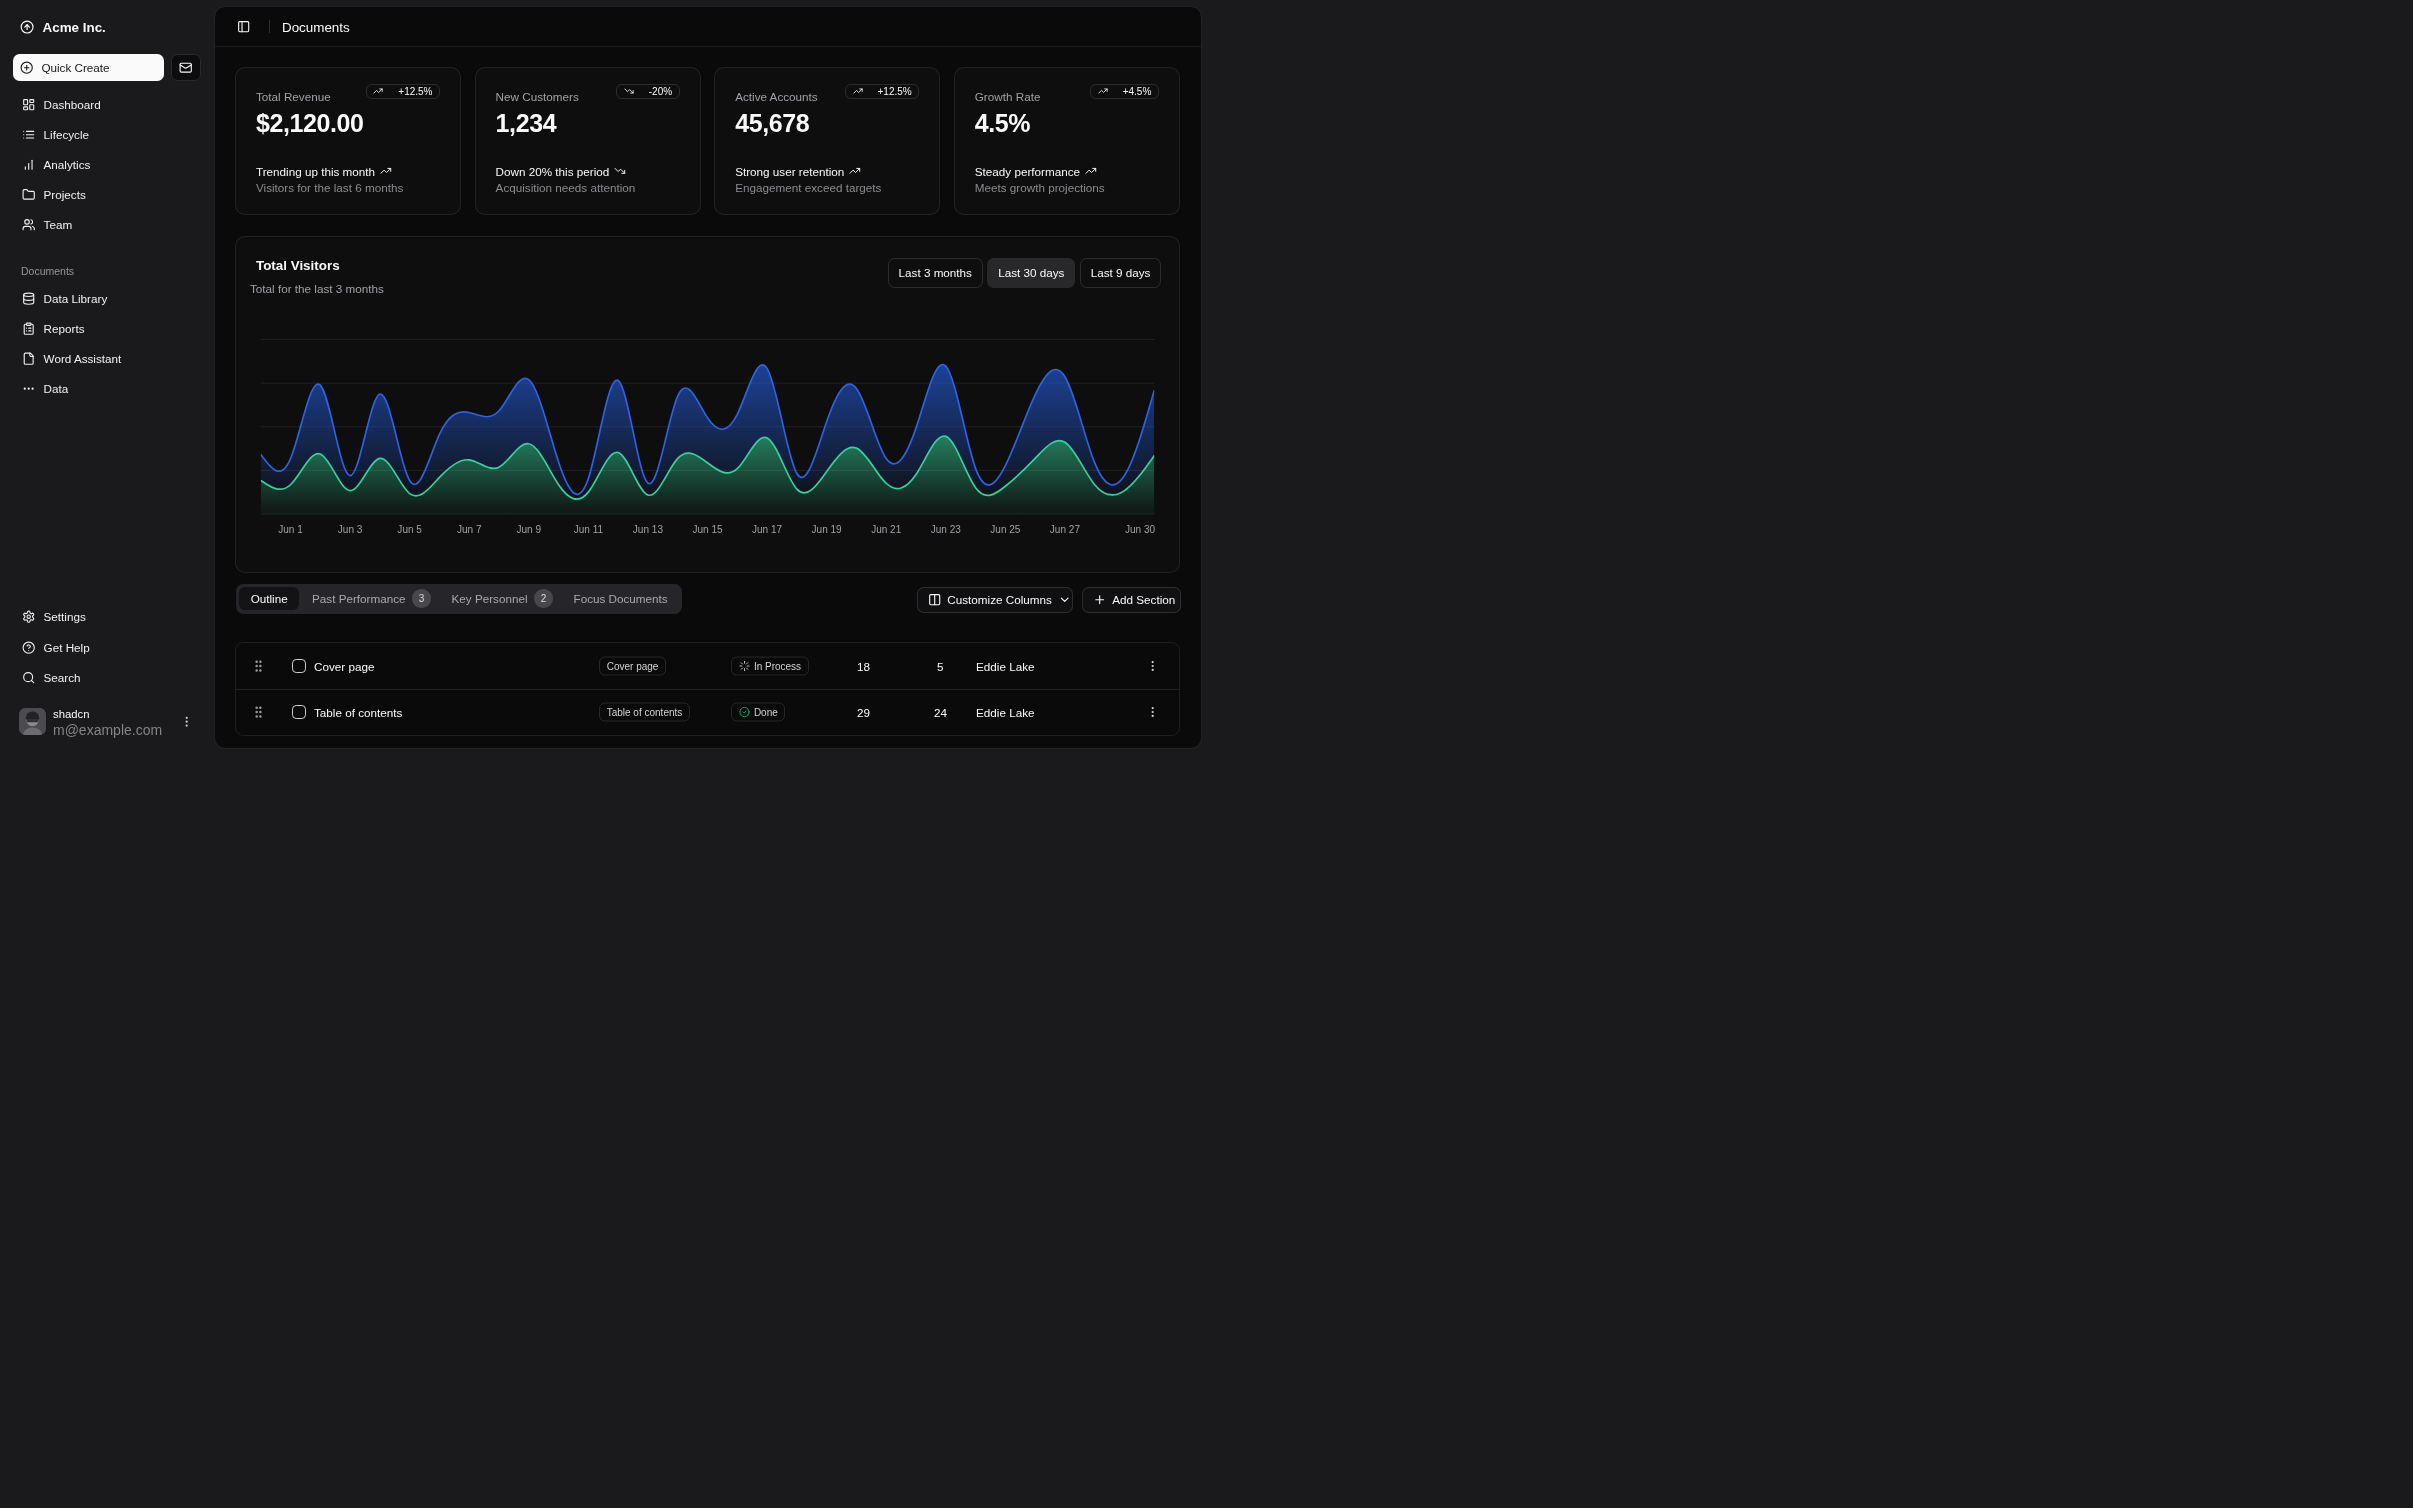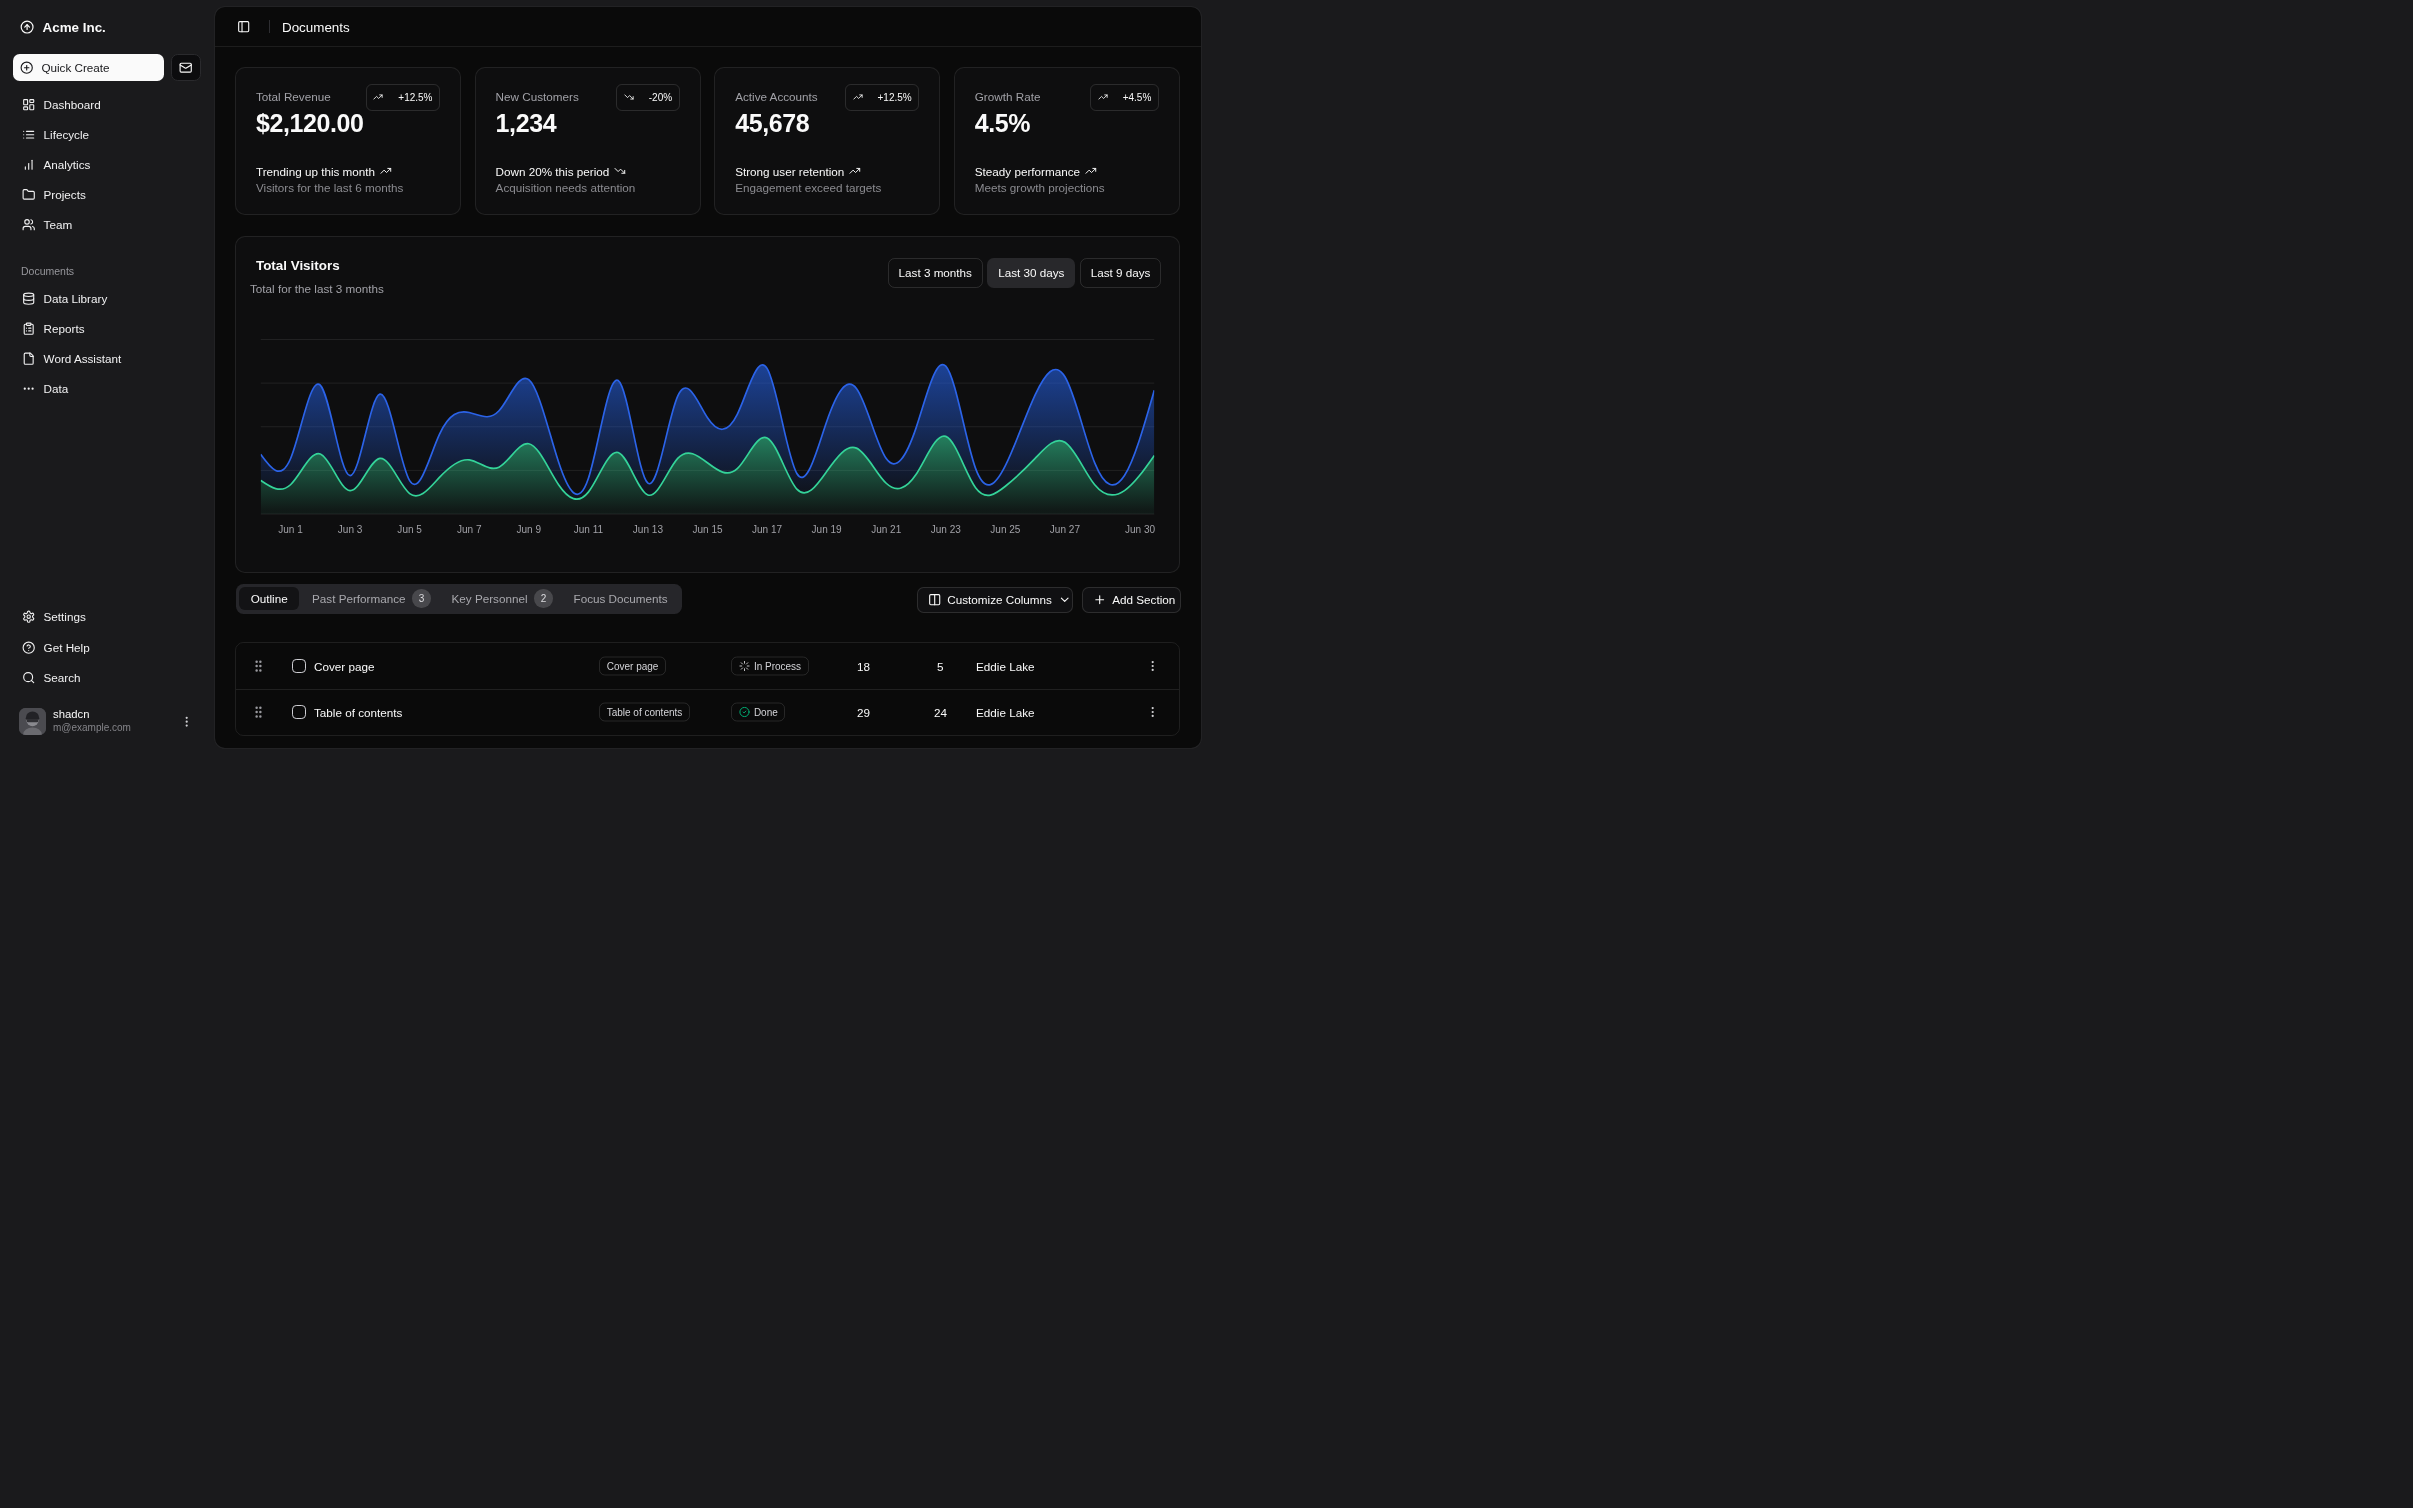--- a/index.html
+++ b/index.html
@@ -7,34 +7,34 @@
 .sidebar { position:absolute; left:0; top:0; width:215px; height:754px; color:#fafafa; }
 .logo { position:absolute; left:20px; top:20px; display:flex; align-items:center; gap:8.4px; font-size:13.4px; font-weight:700; color:#fafafa; }
 .qc { position:absolute; left:13.4px; top:54px; width:151px; height:27px; background:#fafafa; color:#18181b; border-radius:6.7px; display:flex; align-items:center; gap:7.5px; padding:0 7.1px; font-size:11.7px; font-weight:500; }
 .mailbtn { position:absolute; left:171px; top:54px; width:30px; height:27px; background:#0c0c0e; border:0.8px solid #2a2a2d; border-radius:6.7px; display:flex; align-items:center; justify-content:center; color:#fafafa; }
 .nav { position:absolute; left:13.4px; width:188px; height:27px; display:flex; align-items:center; gap:8.4px; padding:0 8.4px; font-size:11.7px; color:#f1f1f2; }
 .nav span { white-space:nowrap; }
 .grouplabel { position:absolute; left:21px; width:168px; font-size:10.5px; color:#96969b; }
 .user { position:absolute; left:19px; top:708px; width:176px; height:27px; }
 .avatar { position:absolute; left:0; top:0; width:27px; height:27px; border-radius:6.7px; background:#4a4a4e; overflow:hidden; }
 .uname { position:absolute; left:34px; top:0px; font-size:11.3px; font-weight:500; color:#fafafa; }
-.uemail { position:absolute; left:34px; top:14.2px; font-size:10px; color:#848489; }
+.uemail { position:absolute; left:34px; top:14.2px; font-size:14px; color:#848489; }
 .udots { position:absolute; left:161px; top:6.7px; color:#d1d1d4; }
 
 .panel { position:absolute; left:215px; top:6.7px; width:986px; height:741px; background:#0a0a0a; border-radius:10px; overflow:hidden; color:#fafafa; box-shadow:0 0 0 0.8px rgba(255,255,255,0.05); }
 .phead { position:absolute; left:0; top:0; width:100%; height:40px; border-bottom:0.8px solid rgba(255,255,255,0.08); }
 .ptoggle { position:absolute; left:22px; top:13.4px; color:#fafafa; }
 .psep { position:absolute; left:54px; top:13.4px; width:0.8px; height:13.4px; background:#2e2e32; }
 .ptitle { position:absolute; left:67px; top:20px; font-size:13.4px; font-weight:500; transform:translateY(-50%); }
 
 .cards { position:absolute; left:20px; top:60px; width:945px; height:148px; display:flex; gap:13.4px; }
 .card { background:#0e0e0f; border:0.8px solid rgba(255,255,255,0.085); border-radius:10px; }
 .stat { position:relative; flex:1; }
 .c-label { position:absolute; left:20px; top:20px; font-size:11.7px; line-height:17px; color:#a1a1a7; }
-.c-badge { position:absolute; right:20px; top:16px; height:27px; border:0.8px solid rgba(255,255,255,0.12); border-radius:5.9px; display:flex; align-items:center; gap:15px; padding:0 6.7px; font-size:10px; color:#fafafa; }
+.c-badge { position:absolute; right:20px; top:16px; height:15px; border:0.8px solid rgba(255,255,255,0.12); border-radius:5.9px; display:flex; align-items:center; gap:15px; padding:0 6.7px; font-size:10px; color:#fafafa; }
 .c-value { position:absolute; left:20px; top:40px; font-size:25px; line-height:30px; font-weight:600; letter-spacing:-0.4px; color:#fafafa; }
 .c-foot1 { position:absolute; left:20px; top:95px; font-size:11.7px; line-height:17px; font-weight:500; color:#fafafa; display:flex; align-items:center; gap:5px; }
 .c-foot2 { position:absolute; left:20px; top:111px; font-size:11.7px; line-height:17px; color:#8b8b90; }
 
 .chartcard { position:absolute; left:20px; top:229px; width:945px; height:337px; }
 .ch-title { position:absolute; left:20px; top:21px; font-size:13.4px; font-weight:600; }
 .ch-sub { position:absolute; left:14px; top:45px; font-size:11.7px; color:#a1a1a7; }
 .toggles { position:absolute; right:17.6px; top:21px; display:flex; gap:4.2px; height:30px; }
 .tg { height:30px; white-space:nowrap; border:0.8px solid rgba(255,255,255,0.12); border-radius:6.7px; display:flex; align-items:center; padding:0 10px; font-size:11.7px; font-weight:500; color:#fafafa; }
 .tg.on { background:#28282b; border-color:transparent; }

